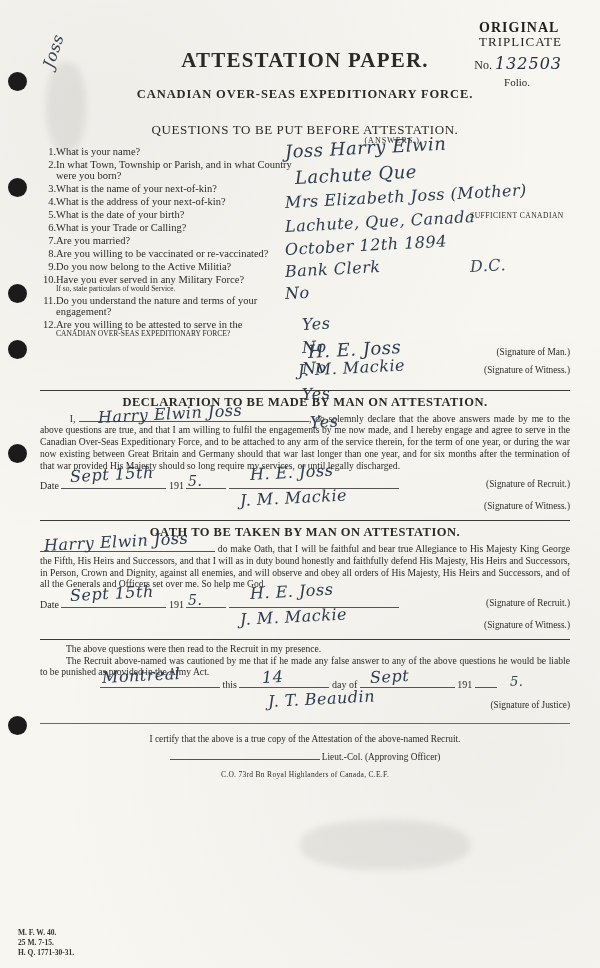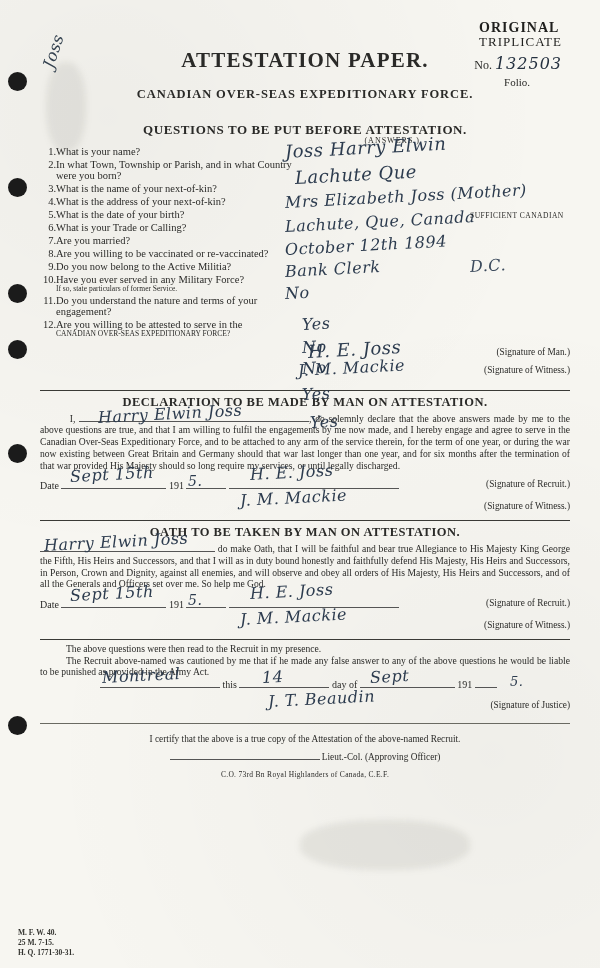--- a/index.html
+++ b/index.html
@@ -89,21 +89,21 @@
   .handnum {
     font-family: "DejaVu Serif", serif;
     font-style: italic;
     font-size: 16px;
     color: #24303f;
     letter-spacing: 1px;
   }
 
   .sec-head {
     text-align: center;
-    font-weight: bold;
+    font-weight: normal;
     font-size: 13px;
     letter-spacing: 0.6px;
     margin: 6px 0 0 0;
   }
   .answers {
     text-align: right;
     font-size: 8px;
     letter-spacing: 1px;
     margin-right: 150px;
     margin-top: -2px;
@@ -271,21 +271,21 @@
         </tr>
         <tr>
           <td class="num">9.</td>
           <td class="qtext">Do you now belong to the Active Militia?</td>
           <td class="ans"></td>
         </tr>
         <tr>
           <td class="num">10.</td>
           <td class="qtext">
             <span>Have you ever served in any Military Force?</span>
-            <span class="sub">If so, state particulars of former Service.</span>
+            <span class="sub">If so, state particulars of would Service.</span>
           </td>
           <td class="ans"></td>
         </tr>
         <tr>
           <td class="num">11.</td>
           <td class="qtext">Do you understand the nature and terms of your engagement?</td>
           <td class="ans"></td>
         </tr>
         <tr>
           <td class="num">12.</td>

